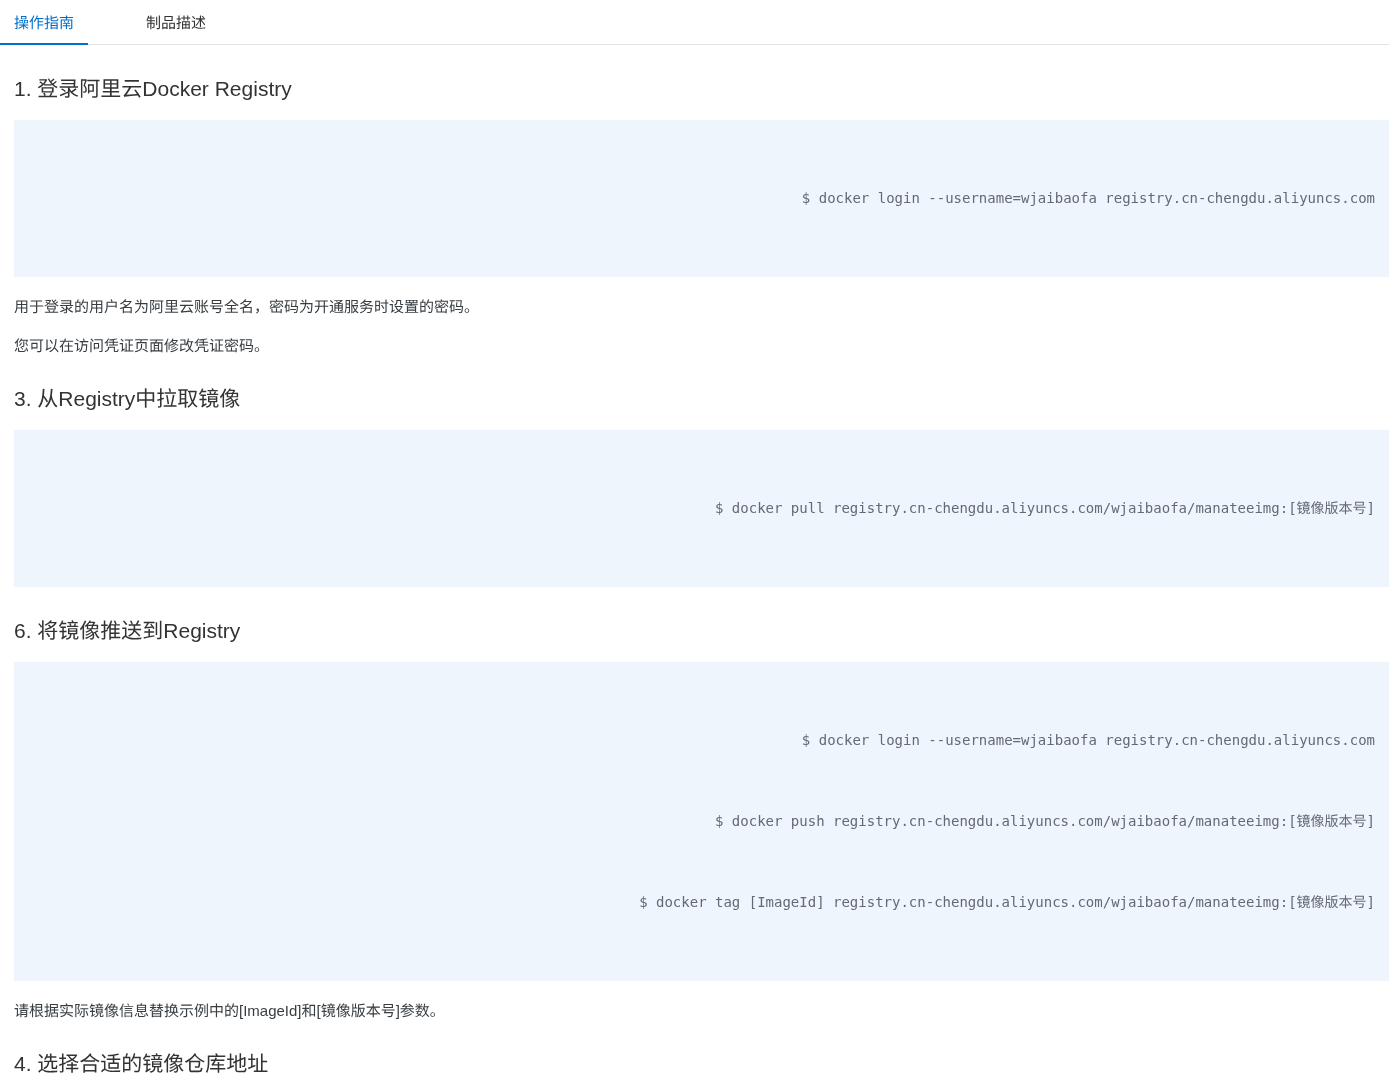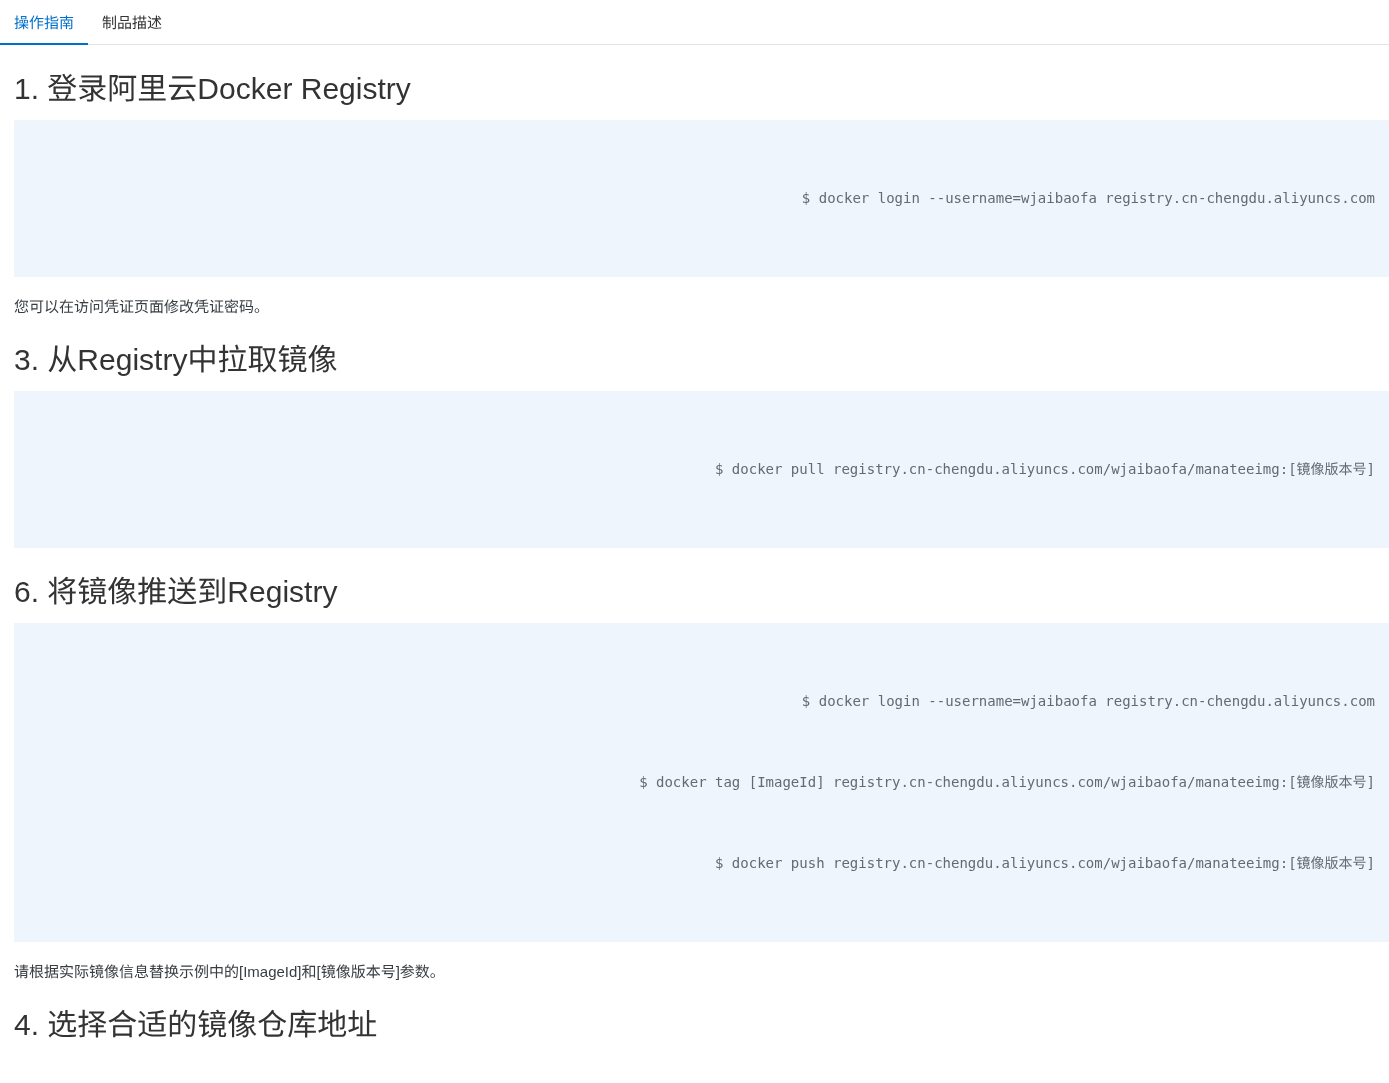--- a/index.html
+++ b/index.html
@@ -19,20 +19,21 @@
     color: var(--body-text);
     overflow-x: hidden;
   }
 
   
   .tabbar {
     display: flex;
     align-items: flex-end;
     border-bottom: 1px solid var(--tabbar-border);
     height: 45px;
+    gap: 44px;
   }
   .tab {
     position: relative;
     padding: 14px 14px 12px 14px;
     font-size: 15px;
     color: #333333;
     cursor: pointer;
     white-space: nowrap;
   }
   .tab.active { color: var(--accent); }
@@ -40,21 +41,21 @@
     content: "";
     position: absolute;
     left: 0; right: 0; bottom: -1px;
     height: 2px;
     background: var(--accent);
   }
 
   
   .content h2 {
     margin: 28px 0 0 14px;
-    font-size: 30px;
+    font-size: 21px;
     line-height: 32px;
     font-weight: 500;
     color: var(--heading-text);
   }
   .content p {
     margin: 20px 14px 0 14px;
     font-size: 15px;
     line-height: 19px;
     color: var(--body-text);
   }
@@ -78,30 +79,31 @@
   <div class="tab active">操作指南</div>
   <div class="tab">制品描述</div>
 </div>
 
 <div class="content">
 
   <h2>1. 登录阿里云Docker Registry</h2>
   <div class="codeblock">
     <div class="code-line">$ docker login --username=wjaibaofa registry.cn-chengdu.aliyuncs.com</div>
   </div>
+  <p>用于登录的用户名为阿里云账号全名，密码为开通服务时设置的密码。</p>
   <p>您可以在访问凭证页面修改凭证密码。</p>
 
   <h2>3. 从Registry中拉取镜像</h2>
   <div class="codeblock">
     <div class="code-line">$ docker pull registry.cn-chengdu.aliyuncs.com/wjaibaofa/manateeimg:[镜像版本号]</div>
   </div>
 
   <h2>6. 将镜像推送到Registry</h2>
   <div class="codeblock">
     <div class="code-line">$ docker login --username=wjaibaofa registry.cn-chengdu.aliyuncs.com</div>
+    <div class="code-line">$ docker push registry.cn-chengdu.aliyuncs.com/wjaibaofa/manateeimg:[镜像版本号]</div>
     <div class="code-line">$ docker tag [ImageId] registry.cn-chengdu.aliyuncs.com/wjaibaofa/manateeimg:[镜像版本号]</div>
-    <div class="code-line">$ docker push registry.cn-chengdu.aliyuncs.com/wjaibaofa/manateeimg:[镜像版本号]</div>
   </div>
   <p>请根据实际镜像信息替换示例中的[ImageId]和[镜像版本号]参数。</p>
 
   <h2>4. 选择合适的镜像仓库地址</h2>
 
 </div>
 
 </body></html>

